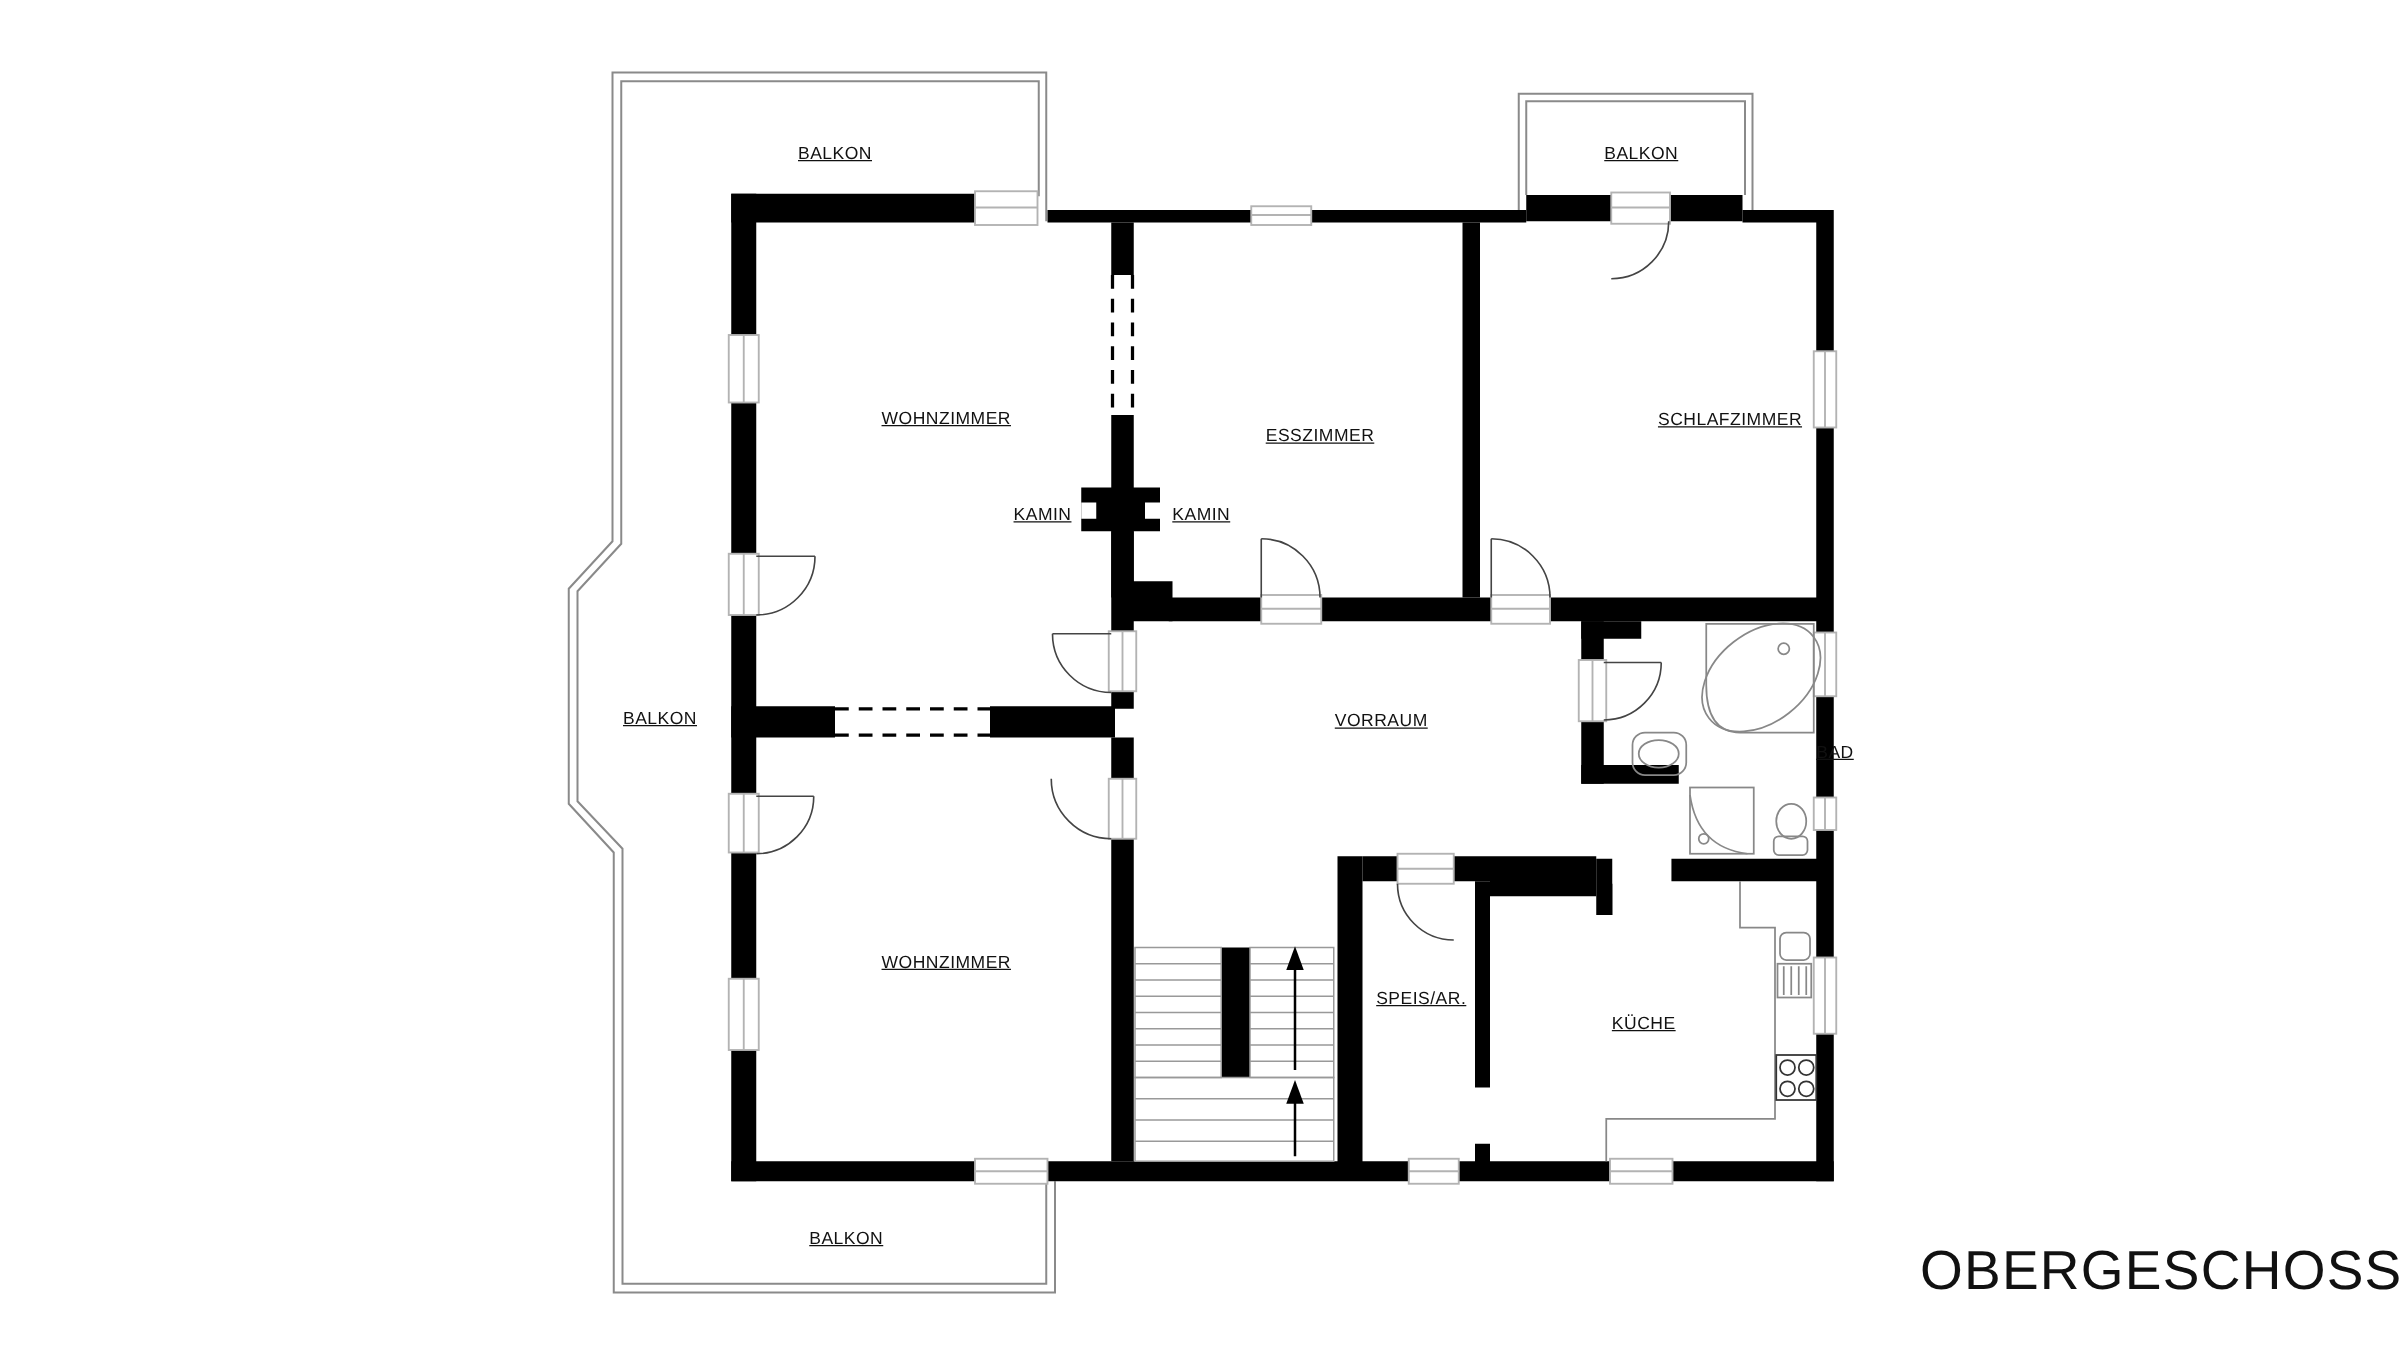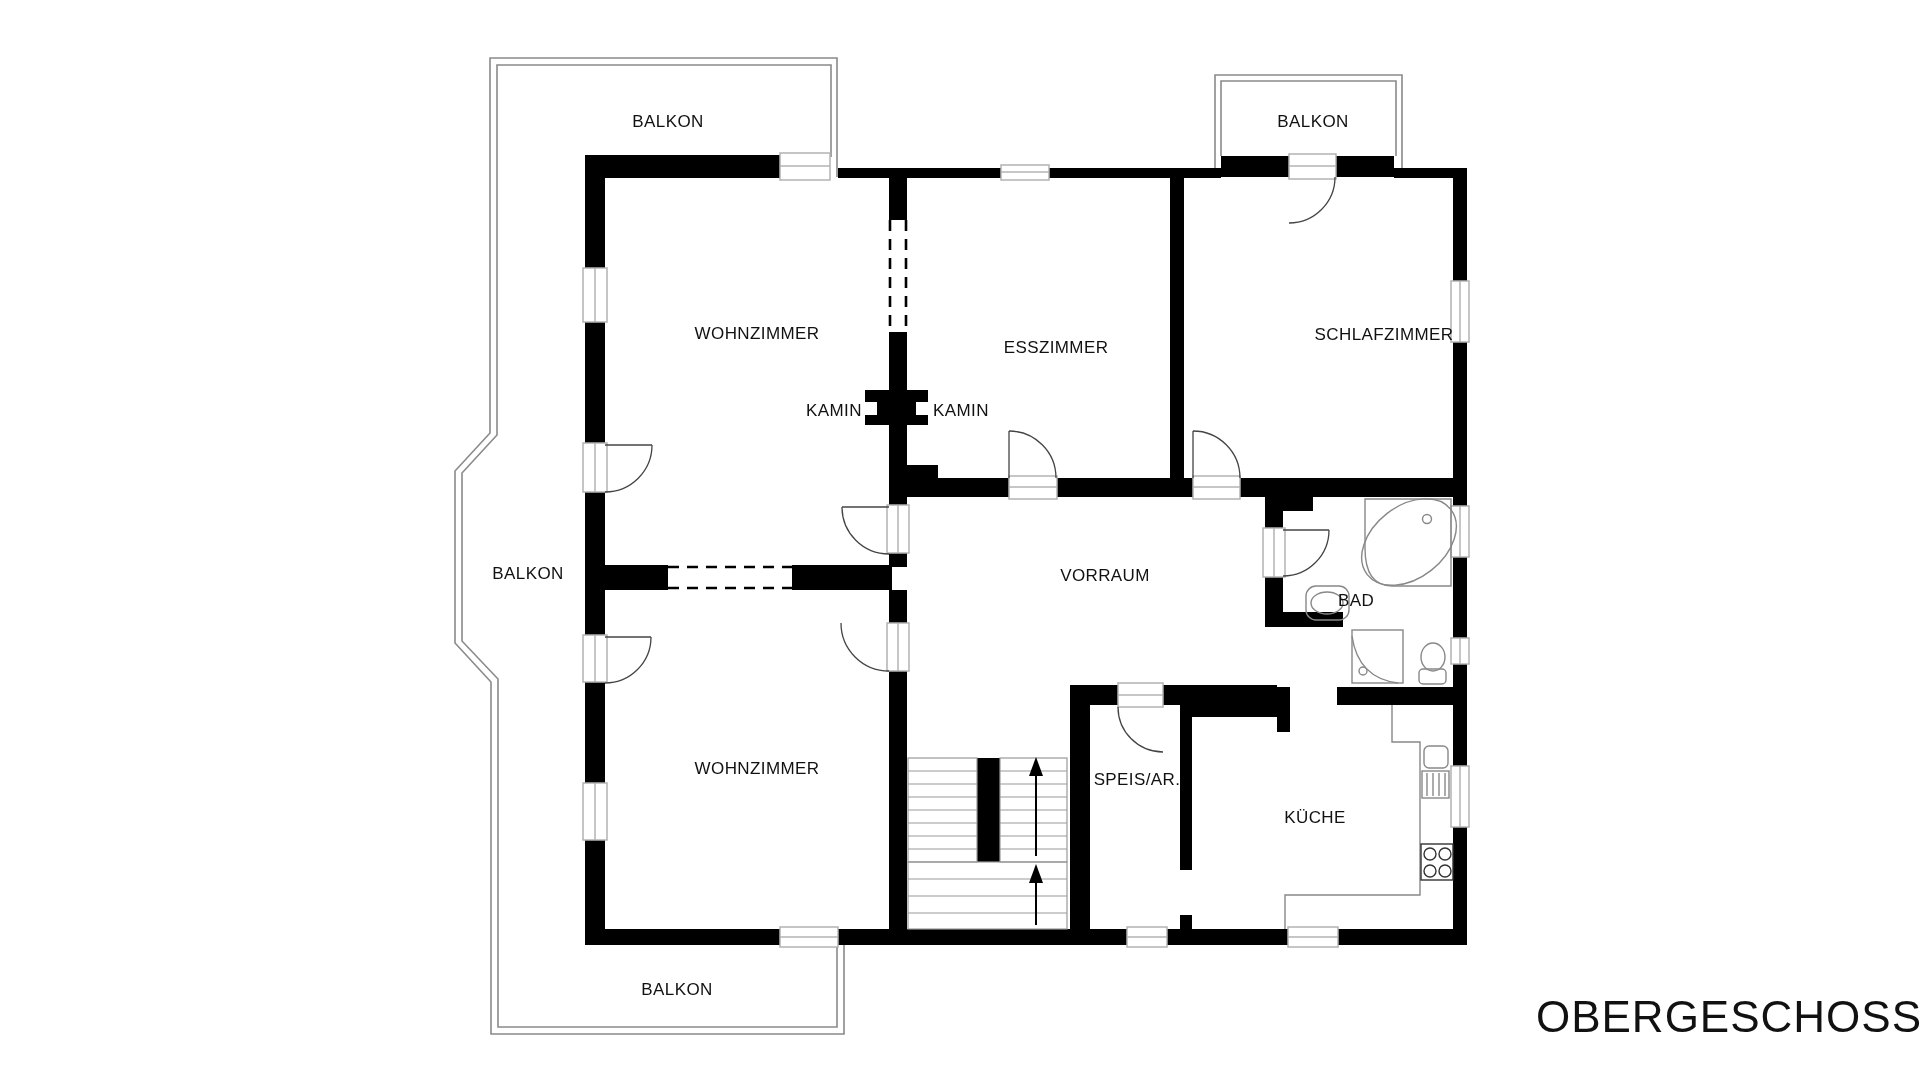--- a/index.html
+++ b/index.html
@@ -1,20 +1,20 @@
 <!DOCTYPE html>
 <html style="--bg: #ffffff; --text: #111111;"><head>
 <meta charset="utf-8">
 <style>
   html,body{margin:0;padding:0;background:#fff;}
   .stage{position:relative;width:1920px;height:1080px;background:var(--bg,#fff);overflow:hidden;
          font-family:"Liberation Sans","DejaVu Sans",sans-serif;}
   .plan-svg{position:absolute;left:0;top:0;}
-  .room-label{position:absolute;transform:translate(-50%,-50%);font-size:17px;letter-spacing:.4px;
-              color:var(--text,#111);white-space:nowrap;}
+  .room-label{position:absolute;transform:translate(-50%,-50%);font-size:14px;letter-spacing:.4px;
+              color:var(--text,#111);white-space:nowrap;text-decoration:underline;}
   .plan-title{position:absolute;transform:translate(-50%,-50%);font-size:44px;letter-spacing:1px;
               color:var(--text,#111);white-space:nowrap;}
 </style>
 </head>
 <body>
 
 <div class="stage">
 
   <svg class="plan-svg" width="1920" height="1080" viewBox="0 0 1920 1080">
 
@@ -279,21 +279,21 @@
   <div id="labels">
       <div class="room-label" style="left: 668px; top: 122px;">BALKON</div>
       <div class="room-label" style="left: 1313px; top: 122px;">BALKON</div>
       <div class="room-label" style="left: 757px; top: 334px;">WOHNZIMMER</div>
       <div class="room-label" style="left: 1056px; top: 348px;">ESSZIMMER</div>
       <div class="room-label" style="left: 1384px; top: 335px;">SCHLAFZIMMER</div>
       <div class="room-label" style="left: 834px; top: 411px;">KAMIN</div>
       <div class="room-label" style="left: 961px; top: 411px;">KAMIN</div>
       <div class="room-label" style="left: 528px; top: 574px;">BALKON</div>
       <div class="room-label" style="left: 1105px; top: 576px;">VORRAUM</div>
-      <div class="room-label" style="left: 1356px; top: 601px;">BAD</div>
+      <div class="room-label" style="left: 1468px; top: 601px;">BAD</div>
       <div class="room-label" style="left: 757px; top: 769px;">WOHNZIMMER</div>
-      <div class="room-label" style="left: 1137px; top: 780px; text-align: center;">SPEIS/AR.</div>
+      <div class="room-label" style="left: 1137px; top: 798px; text-align: center;">SPEIS/AR.</div>
       <div class="room-label" style="left: 1315px; top: 818px;">KÜCHE</div>
       <div class="room-label" style="left: 677px; top: 990px;">BALKON</div>
     </div>
 
   <div class="plan-title" style="left:1729px;top:1017px;">OBERGESCHOSS</div>
 </div>
 
 </body></html>

